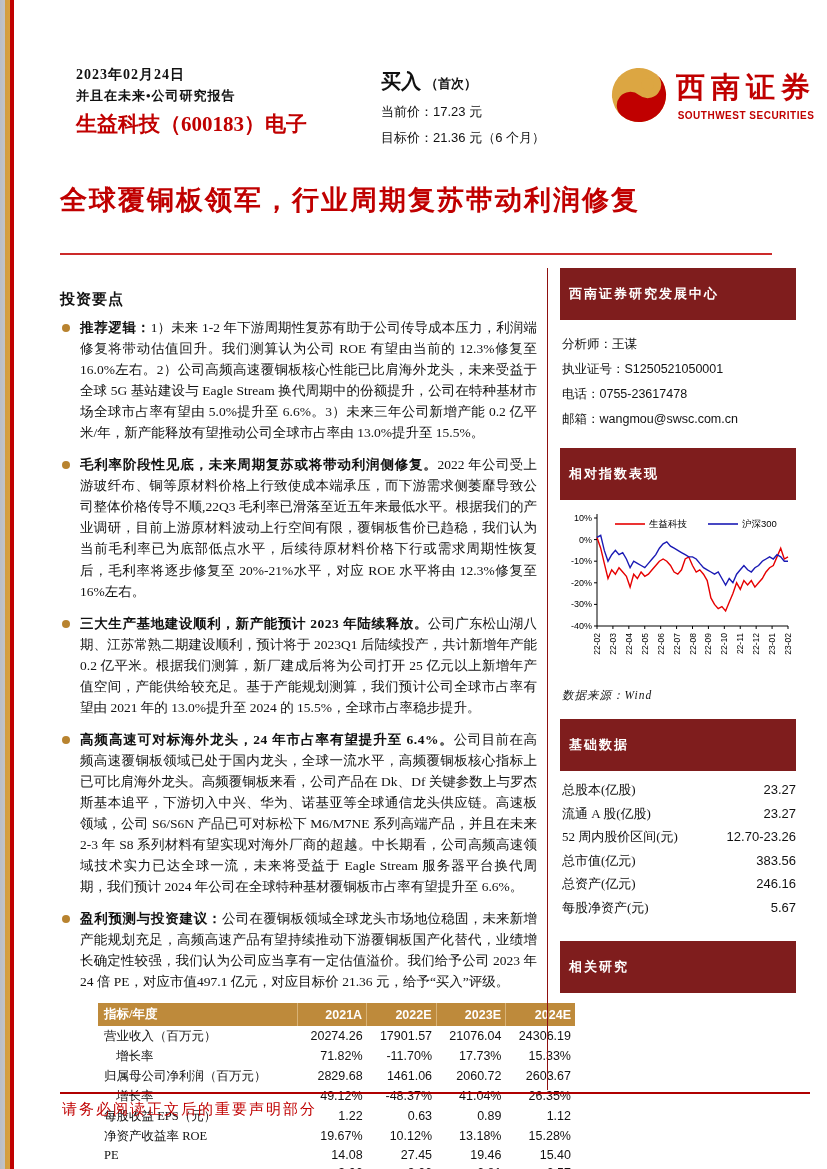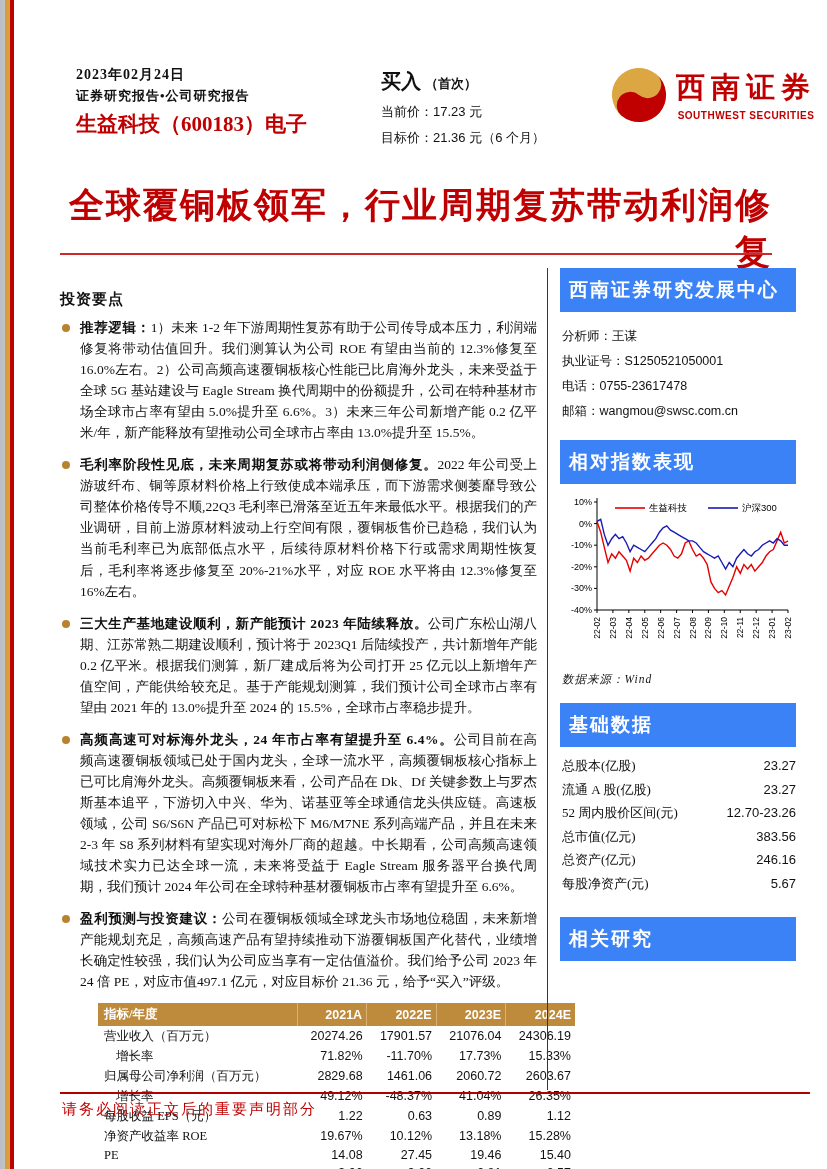--- a/index.html
+++ b/index.html
@@ -21,22 +21,22 @@
   .r-line1{font-weight:bold;}
   .r-action{font-size:20px;}
   .r-type{font-size:13px;}
   .r-row{font-size:13px;margin-top:8px;}
   .h-logo{flex:1;display:flex;align-items:flex-start;justify-content:flex-end;gap:8px;}
   .logo-txt{text-align:center;padding-top:2px;}
   .brand-cn{color:#c00000;font-size:29px;font-weight:bold;letter-spacing:6px;white-space:nowrap;}
   .brand-en{color:#c00000;font-size:10px;font-weight:bold;letter-spacing:0.5px;margin-top:2px;}
 
   
-  .headline{position:absolute;left:60px;top:182px;width:712px;text-align:right;
-    color:#c00000;font-weight:bold;font-size:35px;letter-spacing:2px;}
+  .headline{position:absolute;left:60px;top:182px;width:712px;text-align:left;
+    color:#c00000;font-weight:bold;font-size:27px;letter-spacing:2px;}
   .red-rule{position:absolute;left:60px;top:253px;width:712px;border-top:2px solid #cc2a2a;}
 
   
   .main-col{position:absolute;left:60px;top:272px;width:477px;}
   .v-divider{position:absolute;left:547px;top:268px;height:822px;width:0;border-left:1.5px solid #8f1010;}
   .sidebar{position:absolute;left:560px;top:268px;width:236px;}
 
   .section-title{font-weight:bold;font-size:15px;margin:18px 0 8px 0;letter-spacing:1px;}
   .bullet{display:flex;margin-bottom:11px;}
   .dot{flex:0 0 8px;width:8px;height:8px;border-radius:50%;background:#b8832f;margin:7px 10px 0 2px;}
@@ -47,22 +47,22 @@
   table.fin{border-collapse:collapse;width:100%;margin-top:6px;border-bottom:2px solid #7f1d1d;margin-left:38px;}
   table.fin th{background:#be8a3b;color:#fff;font-size:12.5px;font-weight:bold;padding:3px 4px;}
   table.fin th.lab{text-align:left;padding-left:6px;}
   table.fin th.num{text-align:right;border-left:1px solid #d8b276;}
   table.fin td{font-size:12.5px;padding:1.5px 4px;}
   table.fin td.lab{text-align:left;padding-left:6px;}
   table.fin td.lab.ind{padding-left:18px;}
   table.fin td.num{text-align:right;}
 
   
-  .goldbar{background:#3b82f6;color:#fff;font-weight:bold;font-size:19px;
-    padding:9px 9px;letter-spacing:2px;}
+  .goldbar{background:#7f1d1d;color:#fff;font-weight:bold;font-size:13px;
+    padding:17px 9px;letter-spacing:2px;}
   .info-rows{margin:12px 0 4px 2px;}
   .info-row{font-size:12.5px;line-height:25px;}
   .brows{margin:7px 0 0 2px;}
   .brow{display:flex;justify-content:space-between;font-size:13px;line-height:23.5px;}
   .chart-wrap{margin-top:8px;}
   .chart-source{font-style:italic;font-size:11.5px;margin:6px 0 16px 2px;letter-spacing:1px;}
   .gap-lg{margin-top:16px;}
   .gap-xl{margin-top:22px;}
 
   
@@ -70,21 +70,21 @@
   .footer-text{position:absolute;left:62px;top:1100px;color:#c00000;font-size:15px;letter-spacing:2px;}
 </style>
 </head>
 <body>
 
 <div class="edge-strip"></div>
 
 <div class="header">
   <div class="h-left">
     <div class="h-date">2023年02月24日</div>
-    <div class="h-type">证券研究报告•公司研究报告</div>
+    <div class="h-type">并且在未来•公司研究报告</div>
     <div class="h-stock">生益科技（600183）电子</div>
   </div>
   <div class="h-rating">
     <div class="r-line1">
       <span class="r-action">买入</span>
       <span class="r-type">（首次）</span>
     </div>
     <div class="r-row">
       <span>当前价：</span><span class="sans">17.23 元</span>
     </div>

